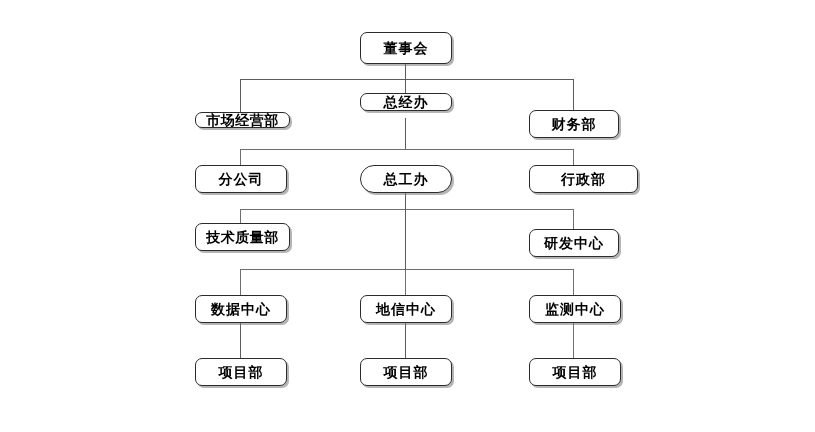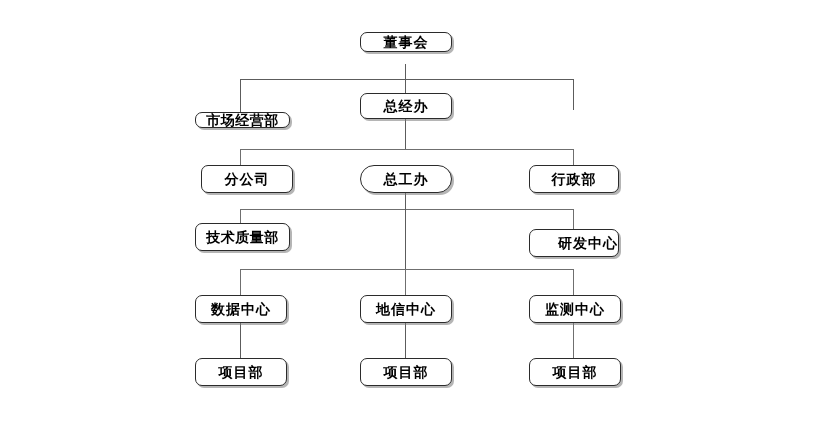--- a/index.html
+++ b/index.html
@@ -75,45 +75,48 @@
 
   <div class="line hline" style="left:240px; top:269px; width:334px;"></div>
   <div class="line vline" style="left:240px; top:269px; height:27px;"></div>
   <div class="line vline" style="left:573px; top:269px; height:27px;"></div>
   <div class="line vline" style="left:405px; top:269px; height:27px;"></div>
 
   <div class="line vline thick" style="left:240px; top:322px; height:36px;"></div>
   <div class="line vline thick" style="left:405px; top:322px; height:36px;"></div>
   <div class="line vline" style="left:573px; top:322px; height:36px;"></div>
 
-  <div class="node" style="left:360px; top:32px; width:92px; height:20px;">
+  <div class="node" style="left:360px; top:32px; width:92px; height:32px;">
     <span>董事会</span>
   </div>
 
   <div class="node wide" style="left:195px; top:112px; width:95px; height:16px;">
     <span>市场经营部</span>
   </div>
-  <div class="node" style="left:360px; top:93px; width:92px; height:26px;">
+  <div class="node" style="left:360px; top:93px; width:92px; height:18px;">
     <span>总经办</span>
   </div>
+  <div class="node" style="left:529px; top:110px; width:90px; height:28px;">
+    <span>财务部</span>
+  </div>
 
-  <div class="node" style="left:195px; top:165px; width:92px; height:28px;margin-left:6px;">
+  <div class="node" style="left:195px; top:165px; width:92px; height:28px;">
     <span>分公司</span>
   </div>
   <div class="node" style="left:360px; top:165px; width:92px; height:28px;border-radius:14px;">
     <span>总工办</span>
   </div>
-  <div class="node" style="left:529px; top:165px; width:90px; height:28px;">
+  <div class="node" style="left:529px; top:165px; width:109px; height:28px;">
     <span>行政部</span>
   </div>
 
   <div class="node wide" style="left:195px; top:223px; width:95px; height:28px;align-items:center;">
     <span>技术质量部</span>
   </div>
-  <div class="node" style="left:529px; top:229px; width:90px; height:28px;justify-content:flex-end;">
+  <div class="node" style="left:529px; top:229px; width:90px; height:28px;">
     <span>研发中心</span>
   </div>
 
   <div class="node" style="left:195px; top:295px; width:92px; height:28px;">
     <span>数据中心</span>
   </div>
   <div class="node" style="left:360px; top:295px; width:92px; height:28px;">
     <span>地信中心</span>
   </div>
   <div class="node" style="left:529px; top:295px; width:92px; height:28px;align-items:center;">

